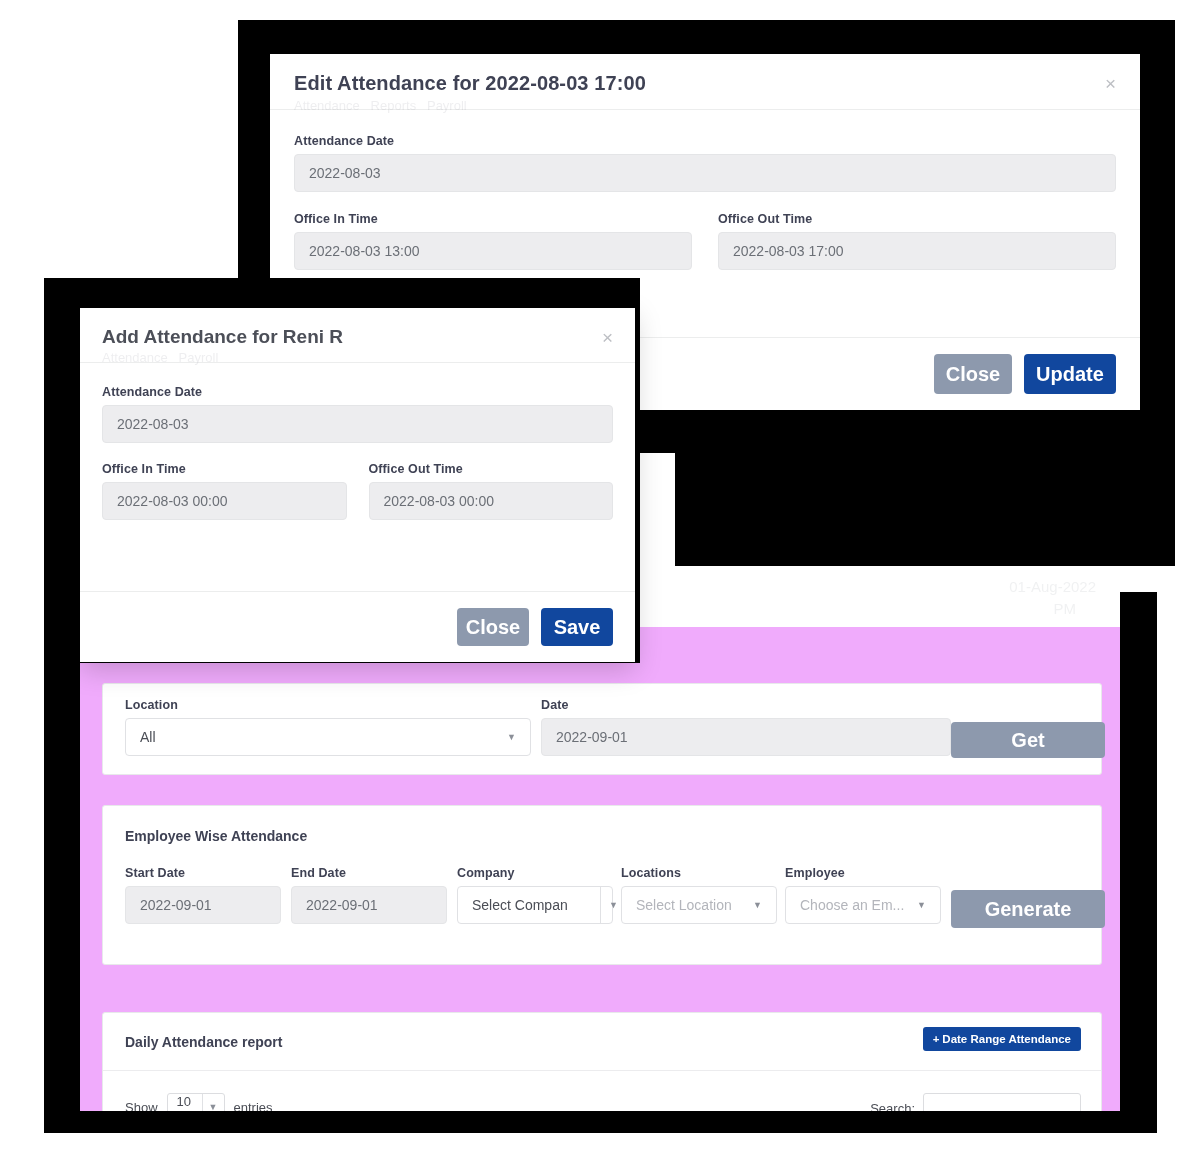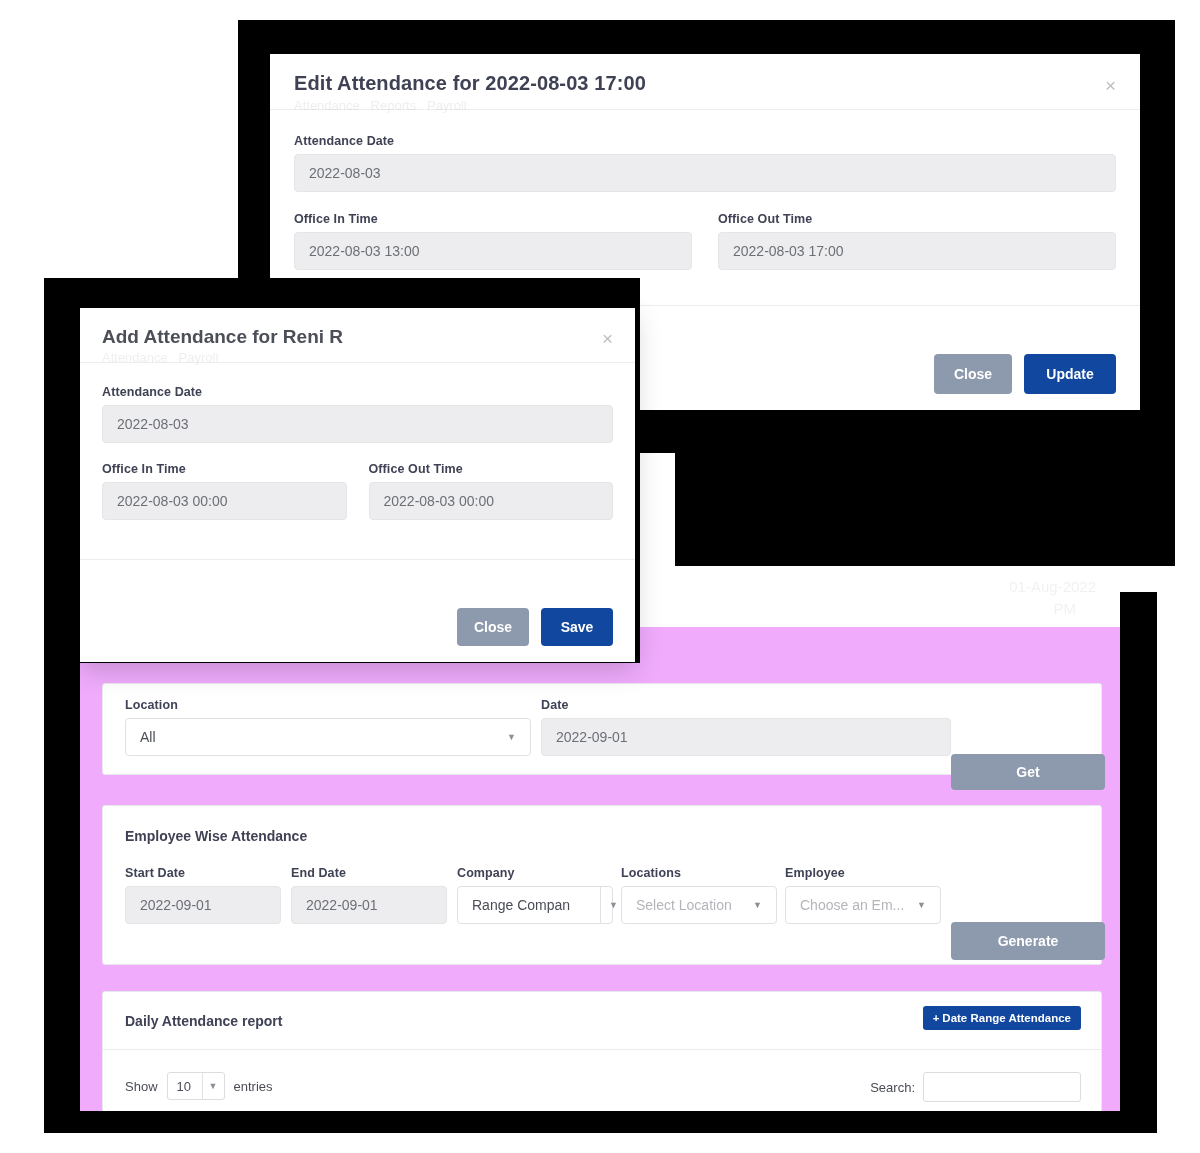--- a/index.html
+++ b/index.html
@@ -74,44 +74,43 @@
   .caret { color:#8b8f98; font-size: 9px; line-height:1; }
   .caret-box {
     border-left: 1px solid #e0e1e4;
     height: 100%;
     display:flex; align-items:center; justify-content:center;
     width: 26px; margin-right:-14px;
   }
   .btn {
     border: none; border-radius: 4px;
     color: #ffffff;
-    font-size: 14px; font-weight: 600;
+    font-size: 20px; font-weight: 600;
     display: inline-flex; align-items: center; justify-content: center;
     cursor: pointer;
     font-family: "Liberation Sans", sans-serif;
-    margin-top: 32px;
   }
   .btn-grey  { background: #8d99ad; }
   .btn-blue  { background: #11479e; }
   .btn-close { background: #8d99ad; }
 
   
   #card-filter { left: 22px; top: 56px; width: 1000px; height: 92px; }
   #card-empwise { left: 22px; top: 178px; width: 1000px; height: 160px; }
-  #card-daily  { left: 22px; top: 364px; width: 1000px; height: 130px; }
+  #card-daily  { left: 22px; top: 385px; width: 1000px; height: 130px; }
 
   .card-head {
     font-size: 14px; font-weight: 700; color: #3f4254;
   }
   .card-sep { border-bottom: 1px solid #ececee; }
 
   
   .modal { box-shadow: 0 8px 26px rgba(0,0,0,0.18); }
   .modal-header {
-    display:flex; align-items:flex-end; justify-content:space-between;
+    display:flex; align-items:center; justify-content:space-between;
     padding: 18px 24px 14px 24px;
     border-bottom: 1px solid #eceded;
     position: relative;
   }
   .modal-title { font-size: 20px; font-weight: 700; color: #3f4254; letter-spacing:.1px; }
   .modal-title-sm { font-size: 19px; font-weight: 600; color: #4c4f58; }
   .modal-close {
     color: #bdbfc4; font-size: 19px; line-height: 1;
     cursor: pointer; background:none; border:none; padding:0;
     font-family: "Liberation Sans", sans-serif;
@@ -127,21 +126,21 @@
   #modal-edit { left: 270px; top: 54px; width: 870px; height: 356px; background:#fff; }
   
   #modal-add  { left: 80px;  top: 308px; width: 555px; height: 354px; background:#fff; }
 
   .badge-btn {
     background:#11479e; color:#fff; font-size:11.5px; font-weight:600;
     border-radius:3px; padding:6px 10px; display:inline-flex; align-items:center; gap:3px;
     cursor:pointer; border:none; font-family:"Liberation Sans", sans-serif;
   }
   .show-select {
-    display:inline-flex; align-items:center;
+    display:inline-flex; 
     border:1px solid #dcdde0; border-radius:3px;
     height:28px; width:58px; font-size:13px; color:#4a4d55;
     padding-left:9px; justify-content:space-between; background:#fff;
   }
   .search-input {
     border:1px solid #dcdde0; border-radius:3px; height:30px; width:158px; background:#fff;
   }
   .tiny { font-size:13px; color:#4a4d55; }
 </style>
 </head>
@@ -191,21 +190,21 @@
       <div style="position:absolute; left:188px; top:60px; width:156px;">
         <span class="field-label">End Date</span>
         <div class="input-ro">
           <span>2022-09-01</span>
         </div>
       </div>
 
       <div style="position:absolute; left:354px; top:60px; width:156px;">
         <span class="field-label">Company</span>
         <div class="input-white" style="padding-right:0;">
-          <span>Range Compan</span>
+          <span>Select Compan</span>
           <span class="caret-box">
               <span class="caret">▼</span>
             </span>
         </div>
       </div>
 
       <div style="position:absolute; left:518px; top:60px; width:156px;">
         <span class="field-label">Locations</span>
         <div class="input-white" style="color:#b3b5bb;">
           <span>Select Location</span>

